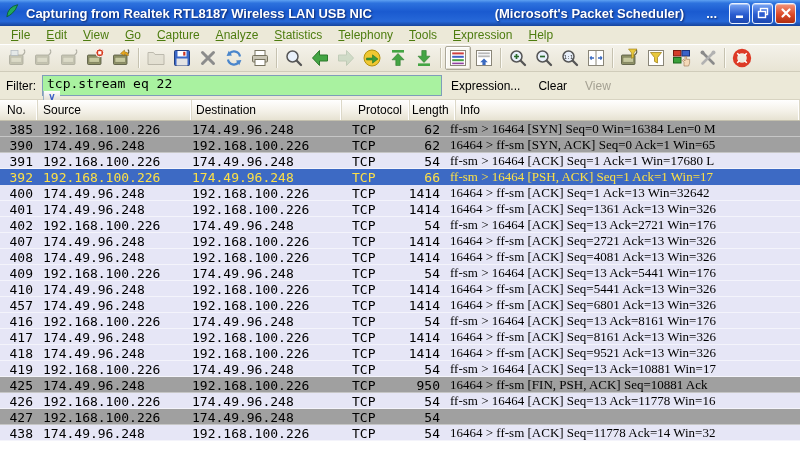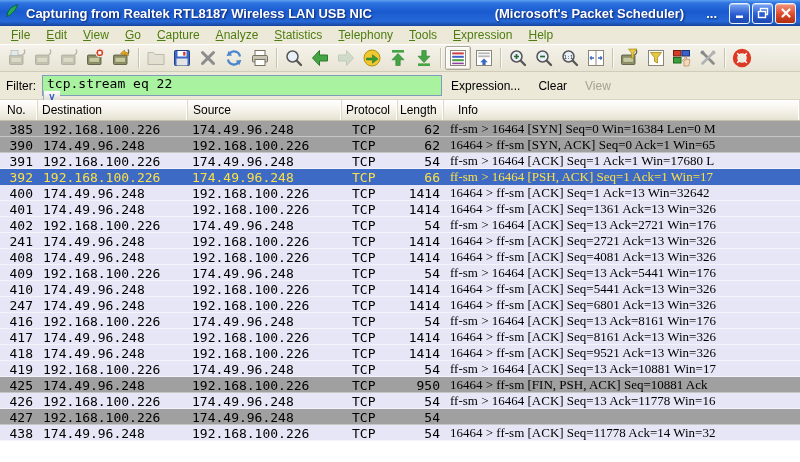--- a/index.html
+++ b/index.html
@@ -51,22 +51,22 @@
     color:#3a5ec4; font-size:10px; font-weight:bold; }
   .filter-btn { padding:3px 9px; color:#000; }
   .filter-btn.disabled { color:#a5a193; }
 
   
   .header-row { height:21px; flex:0 0 21px; display:flex; font-size:12px; color:#000;
     background:linear-gradient(180deg,#ffffff,#f4f1e8 55%,#e6e2d2); border-bottom:1px solid #c4c0ae; }
   .hcell { display:flex; align-items:center; border-right:1px solid #dcd8c8;
     box-shadow:inset -1px 0 0 #fff; white-space:nowrap; overflow:hidden; }
   .h-no{width:38px;padding-left:7px;} .h-src{width:154px;padding-left:5px;}
-  .h-dst{width:150px;padding-left:4px;} .h-pro{width:56px;padding-left:4px;}
-  .h-len{width:46px;padding-left:2px;} .h-info{flex:1;padding-left:14px;}
+  .h-dst{width:150px;padding-left:4px;} .h-pro{width:56px;padding-left:4px;margin-left:12px;}
+  .h-len{width:46px;padding-left:2px;} .h-info{flex:1;padding-left:4px;}
 
   
   .list { flex:1; background:#fff; overflow:hidden; font:13px "DejaVu Sans Mono", monospace; color:#000; }
   .prow { height:16px; display:flex; align-items:flex-end; white-space:nowrap; }
   .prow.normal  { background:var(--row-normal); box-shadow:inset 0 -1px 0 rgba(255,255,255,.55); }
   .prow.gray    { background:var(--row-gray);   box-shadow:inset 0 -1px 0 rgba(255,255,255,.4); }
   .prow.selected{ background:var(--row-selected); color:#fde047; }
   .c-no{width:38px;text-align:right;padding-right:5px;} .c-src{width:154px;padding-left:5px;}
   .c-dst{width:150px;} .c-pro{width:56px;padding-left:10px;}
   .c-len{width:46px;text-align:right;padding-right:4px;}
@@ -378,22 +378,22 @@
           <span>∨</span>
         </div>
     </div>
     <span class="filter-btn">Expression...</span>
     <span class="filter-btn">Clear</span>
     <span class="filter-btn disabled">View</span>
   </div>
 
   <div class="header-row">
     <div class="hcell h-no">No.</div>
+    <div class="hcell h-src">Source</div>
     <div class="hcell h-dst">Destination</div>
-    <div class="hcell h-src">Source</div>
     <div class="hcell h-pro">Protocol</div>
     <div class="hcell h-len">Length</div>
     <div class="hcell h-info">Info</div>
   </div>
 
   <div class="list" id="packet-list">
       <div class="prow gray">
         <div class="c-no">385</div>
         <div class="c-src">192.168.100.226</div>
         <div class="c-dst">174.49.96.248</div>
@@ -443,21 +443,21 @@
       </div>
       <div class="prow normal">
         <div class="c-no">402</div>
         <div class="c-src">192.168.100.226</div>
         <div class="c-dst">174.49.96.248</div>
         <div class="c-pro">TCP</div>
         <div class="c-len">54</div>
         <div class="c-info">ff-sm &gt; 16464 [ACK] Seq=13 Ack=2721 Win=176</div>
       </div>
       <div class="prow normal">
-        <div class="c-no">241</div>
+        <div class="c-no">407</div>
         <div class="c-src">174.49.96.248</div>
         <div class="c-dst">192.168.100.226</div>
         <div class="c-pro">TCP</div>
         <div class="c-len">1414</div>
         <div class="c-info">16464 &gt; ff-sm [ACK] Seq=2721 Ack=13 Win=326</div>
       </div>
       <div class="prow normal">
         <div class="c-no">408</div>
         <div class="c-src">174.49.96.248</div>
         <div class="c-dst">192.168.100.226</div>
@@ -475,21 +475,21 @@
       </div>
       <div class="prow normal">
         <div class="c-no">410</div>
         <div class="c-src">174.49.96.248</div>
         <div class="c-dst">192.168.100.226</div>
         <div class="c-pro">TCP</div>
         <div class="c-len">1414</div>
         <div class="c-info">16464 &gt; ff-sm [ACK] Seq=5441 Ack=13 Win=326</div>
       </div>
       <div class="prow normal">
-        <div class="c-no">247</div>
+        <div class="c-no">457</div>
         <div class="c-src">174.49.96.248</div>
         <div class="c-dst">192.168.100.226</div>
         <div class="c-pro">TCP</div>
         <div class="c-len">1414</div>
         <div class="c-info">16464 &gt; ff-sm [ACK] Seq=6801 Ack=13 Win=326</div>
       </div>
       <div class="prow normal">
         <div class="c-no">416</div>
         <div class="c-src">192.168.100.226</div>
         <div class="c-dst">174.49.96.248</div>

